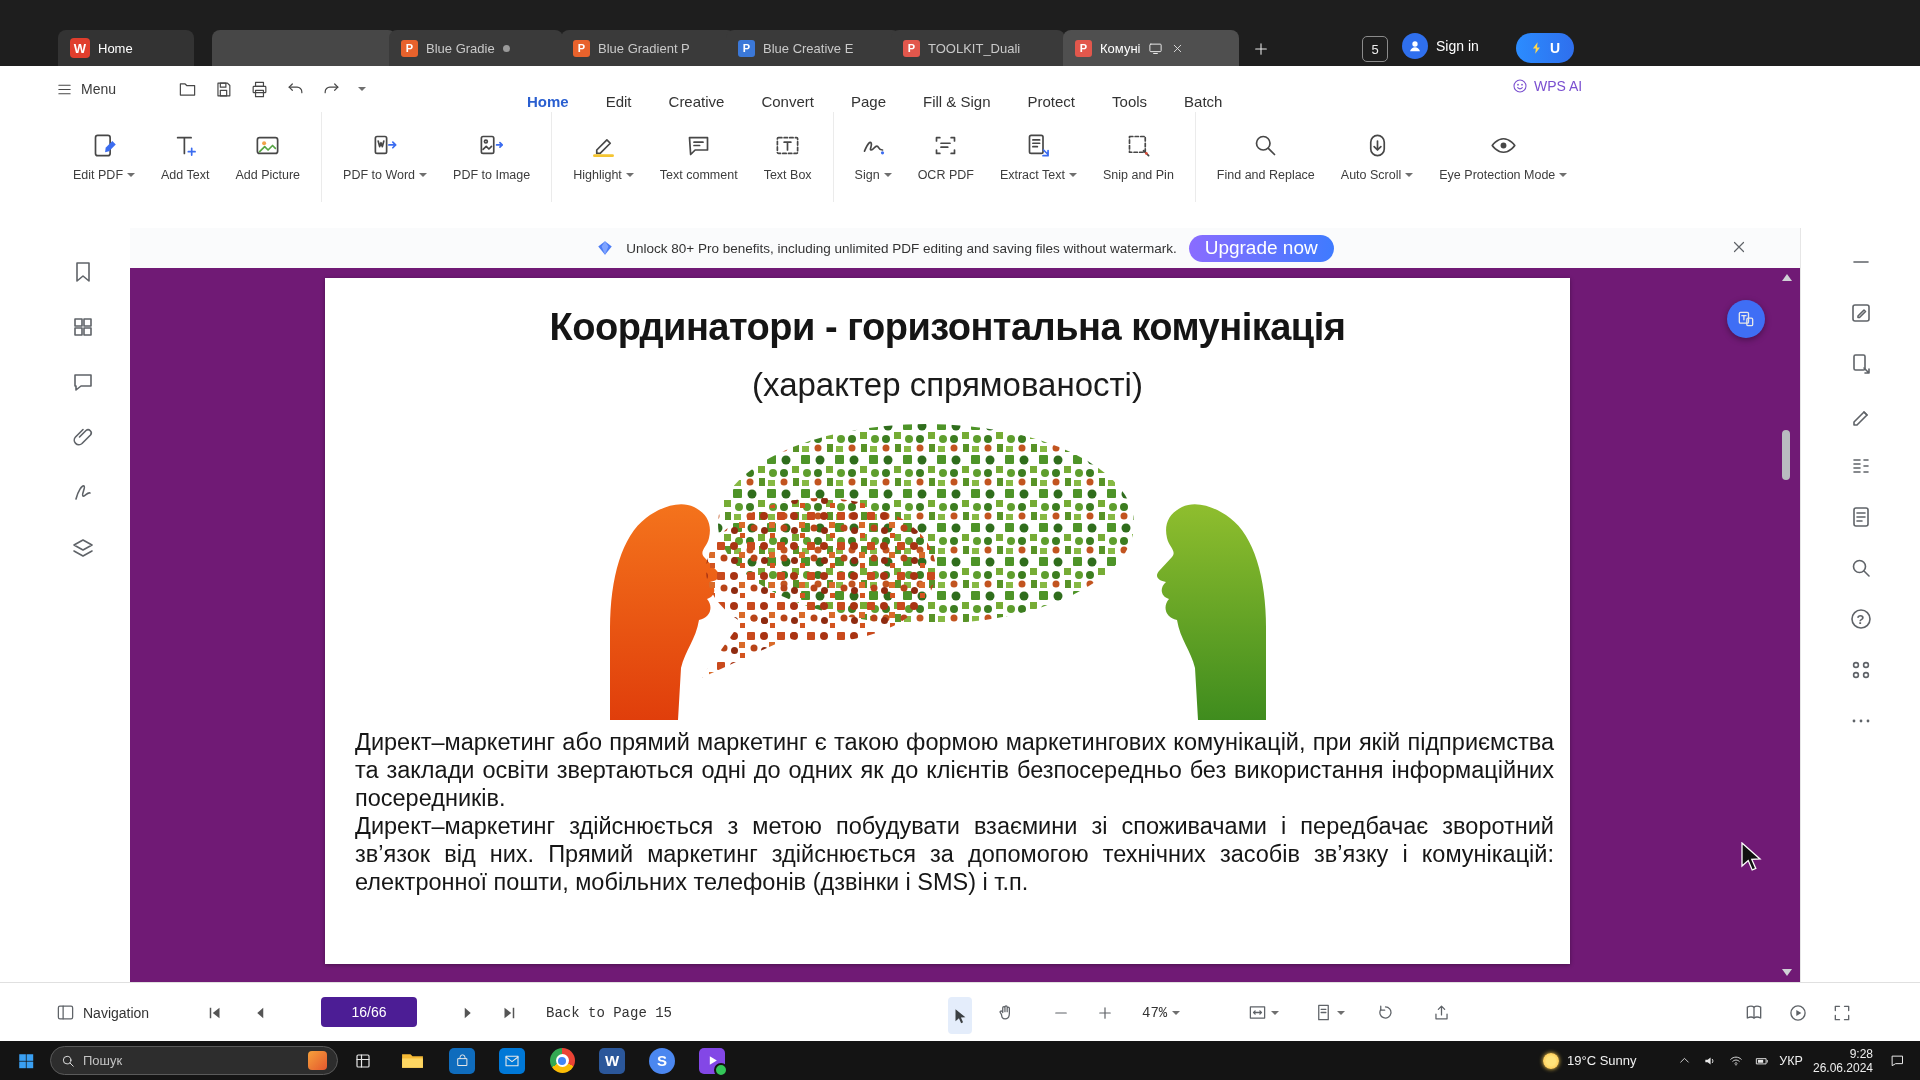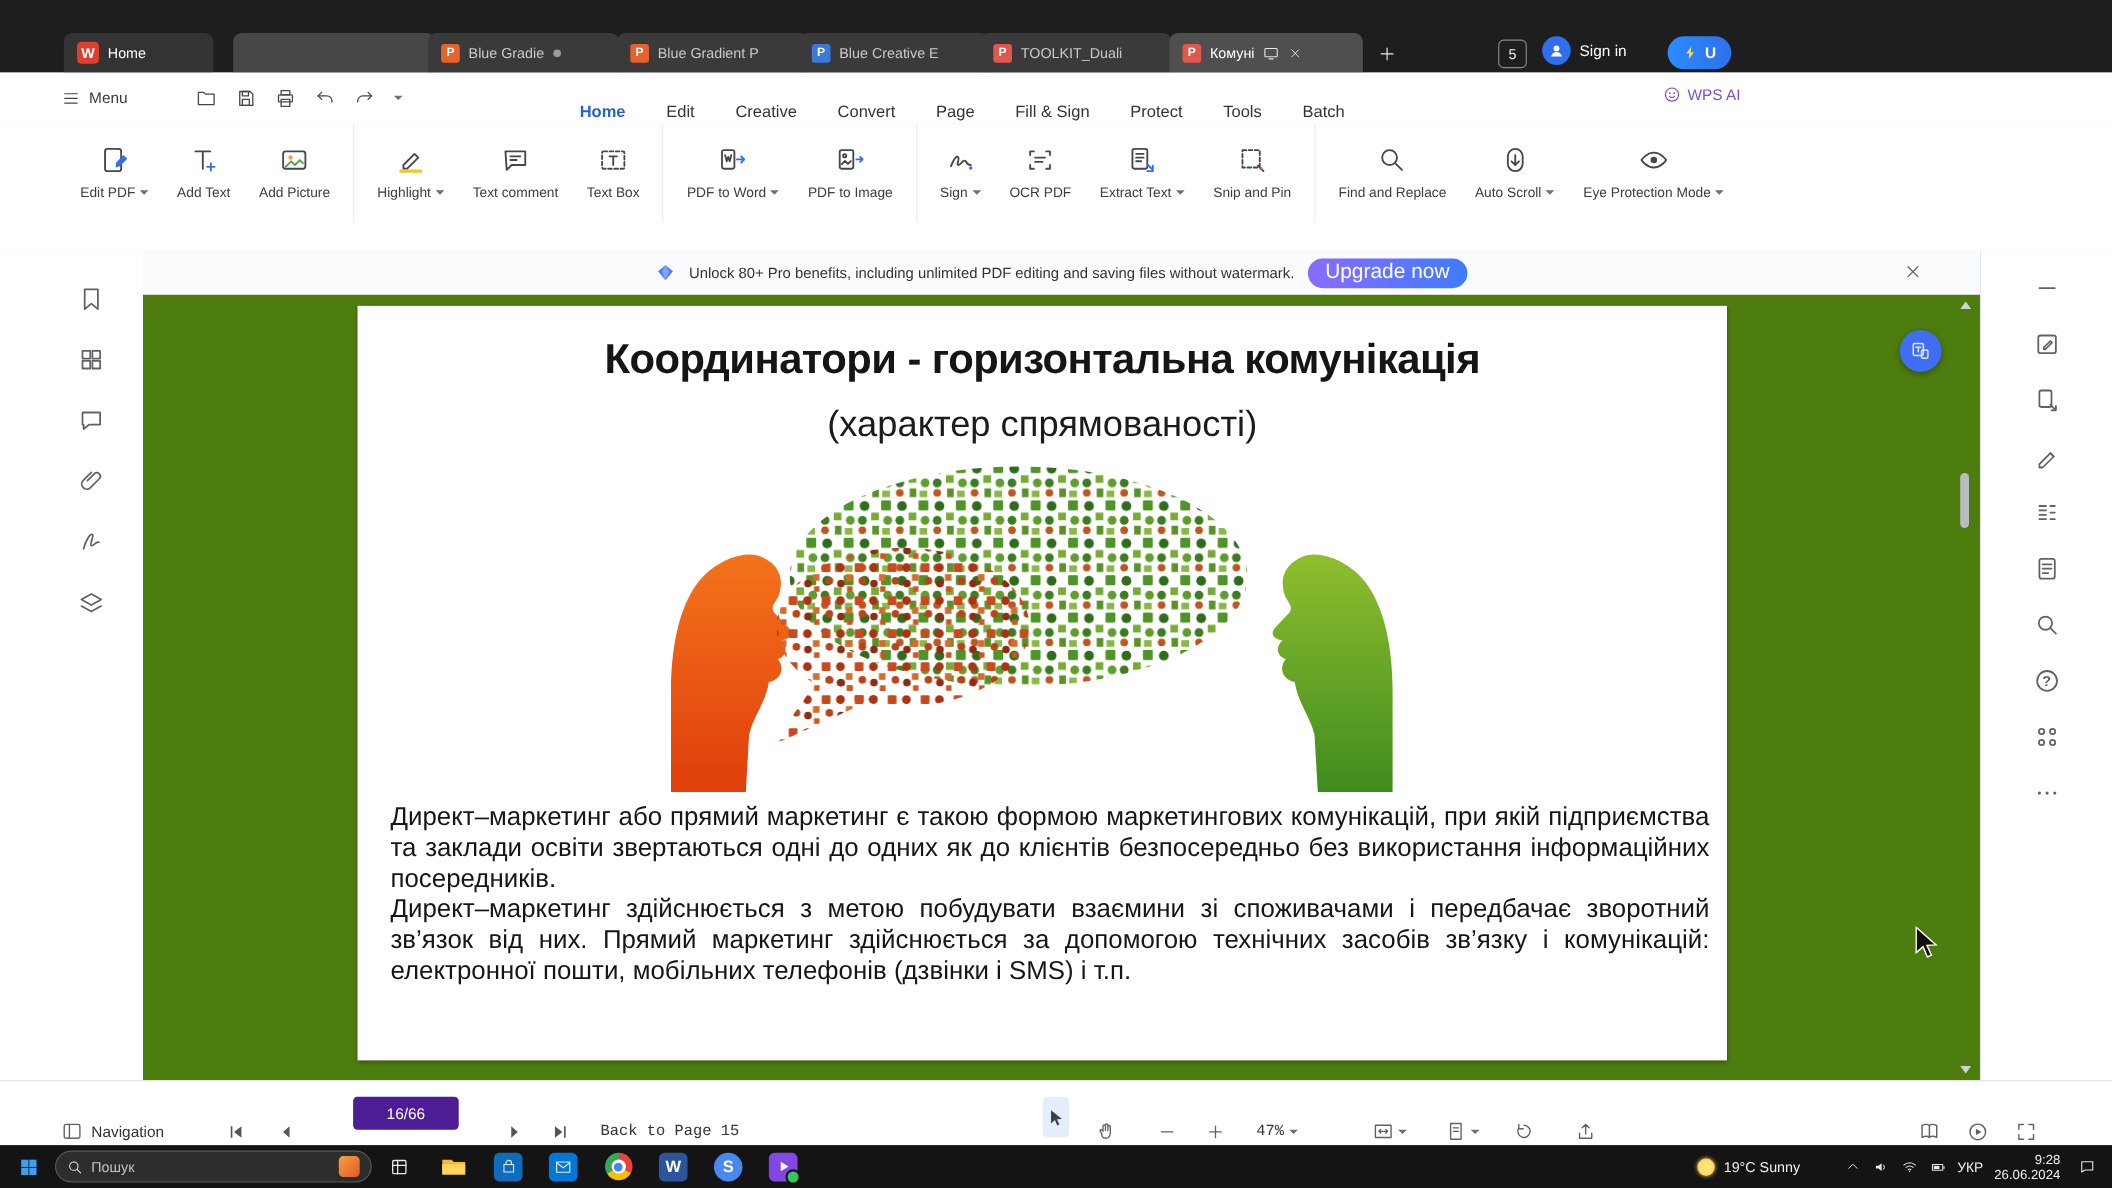--- a/index.html
+++ b/index.html
@@ -54,42 +54,42 @@
   .lsb{position:absolute;left:0;top:228px;width:130px;height:754px;background:#fff;border-right:1px solid #e6e6e6;}
   .lsb .sbi{position:absolute;left:71px;width:24px;height:24px;cursor:pointer;}
 
   
   .notif{position:absolute;left:130px;top:228px;width:1670px;height:40px;background:#fafbfc;border-bottom:1px solid #e8e8e8;display:flex;align-items:center;justify-content:center;gap:12px;}
   .notif .ntext{font-size:13.5px;color:#333;}
   .upnow{height:27px;border-radius:14px;background:linear-gradient(90deg,#8a6cff,#3f7bff);color:#fff;font-size:19px;display:flex;align-items:center;padding:0 16px;cursor:pointer;}
   .nclose{position:absolute;right:52px;top:10px;cursor:pointer;}
 
   
-  .docarea{position:absolute;left:130px;top:268px;width:1670px;height:714px;background:#4d7c0f;}
+  .docarea{position:absolute;left:130px;top:268px;width:1670px;height:714px;background:#701a75;}
   .page{position:absolute;left:195px;top:10px;width:1245px;height:686px;background:#fff;box-shadow:0 1px 4px rgba(0,0,0,.35);}
   .slide-title{position:absolute;left:0;top:28px;width:100%;text-align:center;font-size:38px;font-weight:bold;color:#151515;letter-spacing:-.5px;}
   .slide-sub{position:absolute;left:0;top:88px;width:100%;text-align:center;font-size:33px;color:#1b1b1b;}
   .illus{position:absolute;left:271px;top:142px;width:684px;height:300px;}
   .slide-body{position:absolute;left:30px;right:16px;top:450px;font-size:23.5px;line-height:28px;color:#161616;text-align:justify;}
   .slide-body p{margin:0;}
   .vscroll{position:absolute;left:1650px;top:0;width:12px;height:714px;}
   .vthumb{position:absolute;left:2px;top:162px;width:8px;height:50px;border-radius:4px;background:#b9bcc0;cursor:pointer;}
   .varrow{position:absolute;left:2px;width:0;height:0;border-left:5px solid transparent;border-right:5px solid transparent;cursor:pointer;}
   .vup{top:6px;border-bottom:7px solid #cfd2d6;}
   .vdn{bottom:6px;border-top:7px solid #cfd2d6;}
   .floatT{position:absolute;left:1727px;top:300px;width:38px;height:38px;border-radius:50%;background:#3f6ef5;box-shadow:0 2px 6px rgba(0,0,0,.35);display:flex;align-items:center;justify-content:center;cursor:pointer;z-index:5;}
 
   
   .rsb{position:absolute;left:1800px;top:228px;width:120px;height:754px;background:#fff;border-left:1px solid #e6e6e6;display:flex;flex-direction:column;align-items:center;padding-top:22px;gap:27px;box-sizing:border-box;}
   .rsb .rbi{width:24px;height:24px;cursor:pointer;position:relative;}
   .helpq{position:absolute;left:0;top:0;width:24px;height:24px;display:flex;align-items:center;justify-content:center;font-size:13px;color:#5f6368;font-weight:bold;}
 
   
   .statusbar{position:absolute;left:0;top:982px;width:1920px;height:59px;background:#fff;border-top:1px solid #e0e0e0;}
-  .sb{position:absolute;top:16px;height:59px;display:flex;align-items:center;gap:8px;color:#333;font-size:14px;}
+  .sb{position:absolute;top:0;height:59px;display:flex;align-items:center;gap:8px;color:#333;font-size:14px;}
   .pagepill{position:absolute;left:321px;top:14px;width:96px;height:30px;background:#4c1d95;border-radius:4px;color:#fff;font-size:14px;display:flex;align-items:center;justify-content:center;cursor:pointer;}
   .sbtn{cursor:pointer;font-family:Liberation Mono, monospace;}
   .seltool{background:#e4edfb;border-radius:4px;padding:3px;}
 
   
   .taskbar{position:absolute;left:0;top:1041px;width:1920px;height:39px;background:#141414;}
   .tk{position:absolute;top:0;height:39px;display:flex;align-items:center;justify-content:center;cursor:pointer;}
   .searchpill{position:absolute;left:50px;top:5px;width:288px;height:29px;border:1px solid #5a5a5a;border-radius:15px;background:#2d2d2d;display:flex;align-items:center;gap:8px;padding:0 10px;box-sizing:border-box;cursor:text;}
   .searchpill .stext{color:#c3c3c3;font-size:13px;flex:1;}
   .shl{width:19px;height:19px;border-radius:4px;background:linear-gradient(135deg,#f6a13b,#e4572e);}
@@ -267,69 +267,69 @@
             </svg>
           <span class="lblrow">
               <span class="lbl">Add Picture</span>
             </span>
         </div>
       </div>
 
       <div class="tgroup">
         <div class="tbtn">
           <svg class="svgi" width="27" height="27" viewBox="0 0 24 24">
-              <path d="M6 16l9-9 3 3-9 9H6v-3z"></path>
-              <path d="M4 21h16" stroke="#f5c531" stroke-width="2.6"></path>
-            </svg>
-          <span class="lblrow">
-              <span class="lbl">Highlight</span>
-              <span class="chev"></span>
-            </span>
-        </div>
-        <div class="tbtn">
-          <svg class="svgi" width="27" height="27" viewBox="0 0 24 24">
-              <path d="M4 5h16v11H9l-4 4z"></path>
-              <path d="M8 9h8M8 12h5"></path>
-            </svg>
-          <span class="lblrow">
-              <span class="lbl">Text comment</span>
-            </span>
-        </div>
-        <div class="tbtn">
-          <svg class="svgi" width="27" height="27" viewBox="0 0 24 24">
-              <rect x="3" y="5" width="18" height="14" rx="1" stroke-dasharray="3 2"></rect>
-              <path d="M9 9h6M12 9v7"></path>
-            </svg>
-          <span class="lblrow">
-              <span class="lbl">Text Box</span>
-            </span>
-        </div>
-      </div>
-
-      <div class="tgroup">
-        <div class="tbtn">
-          <svg class="svgi" width="27" height="27" viewBox="0 0 24 24">
               <rect x="3" y="4" width="10" height="15" rx="1.5"></rect>
               <path d="M5.5 8l1.3 5L8 9.5 9.2 13l1.3-5"></path>
               <path d="M15 11.5h6m0 0l-2.5-2.5M21 11.5L18.5 14" stroke="#3b6cf0"></path>
             </svg>
           <span class="lblrow">
               <span class="lbl">PDF to Word</span>
               <span class="chev"></span>
             </span>
         </div>
         <div class="tbtn">
           <svg class="svgi" width="27" height="27" viewBox="0 0 24 24">
               <rect x="3" y="4" width="11" height="15" rx="1.5"></rect>
               <circle cx="7" cy="8.5" r="1.3"></circle>
               <path d="M4.5 15.5l2.8-2.8 2.4 2.4 2.3-2.3"></path>
               <path d="M16.5 11.5h5m0 0l-2-2m2 2l-2 2" stroke="#3b6cf0"></path>
             </svg>
           <span class="lblrow">
               <span class="lbl">PDF to Image</span>
+            </span>
+        </div>
+      </div>
+
+      <div class="tgroup">
+        <div class="tbtn">
+          <svg class="svgi" width="27" height="27" viewBox="0 0 24 24">
+              <path d="M6 16l9-9 3 3-9 9H6v-3z"></path>
+              <path d="M4 21h16" stroke="#f5c531" stroke-width="2.6"></path>
+            </svg>
+          <span class="lblrow">
+              <span class="lbl">Highlight</span>
+              <span class="chev"></span>
+            </span>
+        </div>
+        <div class="tbtn">
+          <svg class="svgi" width="27" height="27" viewBox="0 0 24 24">
+              <path d="M4 5h16v11H9l-4 4z"></path>
+              <path d="M8 9h8M8 12h5"></path>
+            </svg>
+          <span class="lblrow">
+              <span class="lbl">Text comment</span>
+            </span>
+        </div>
+        <div class="tbtn">
+          <svg class="svgi" width="27" height="27" viewBox="0 0 24 24">
+              <rect x="3" y="5" width="18" height="14" rx="1" stroke-dasharray="3 2"></rect>
+              <path d="M9 9h6M12 9v7"></path>
+            </svg>
+          <span class="lblrow">
+              <span class="lbl">Text Box</span>
             </span>
         </div>
       </div>
 
       <div class="tgroup">
         <div class="tbtn">
           <svg class="svgi" width="27" height="27" viewBox="0 0 24 24">
               <path d="M4 17c3-7 5-9 6-7s-2 6 0 6 3-3.5 5-3.5 1 3.5 5 3.5"></path>
               <circle cx="20" cy="18.5" r="1.4" fill="#3b6cf0" stroke="none"></circle>
             </svg>

